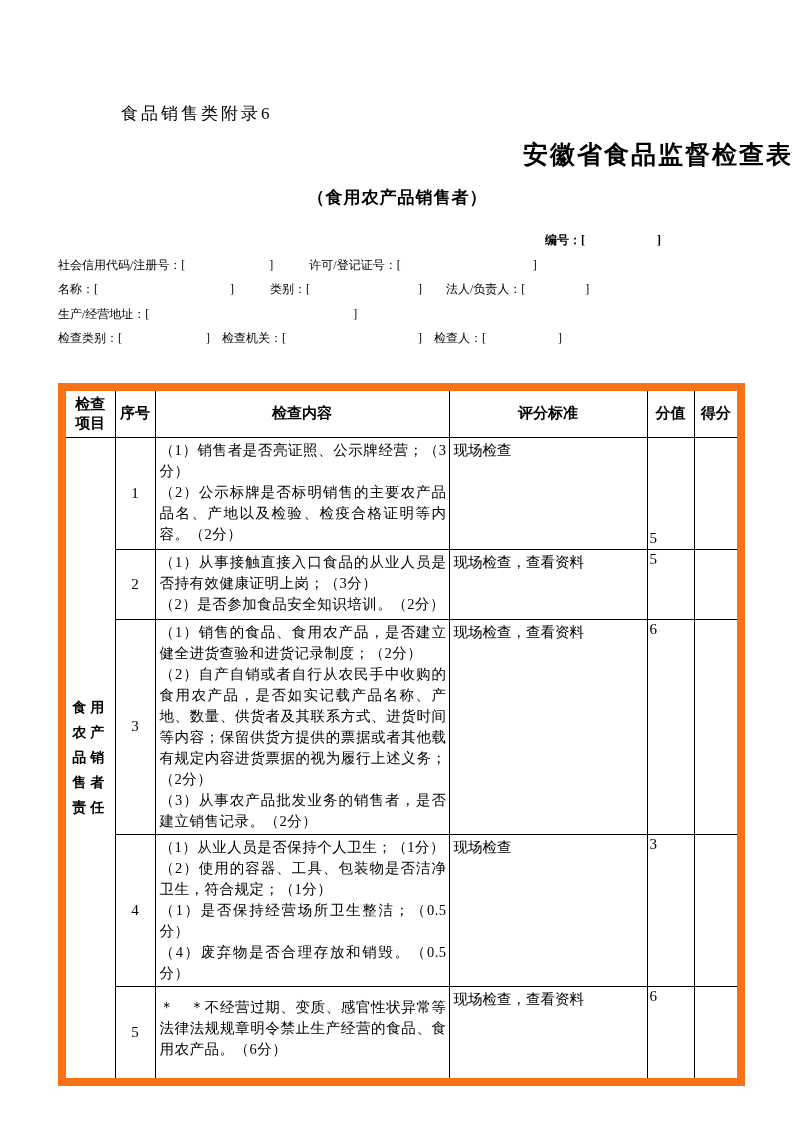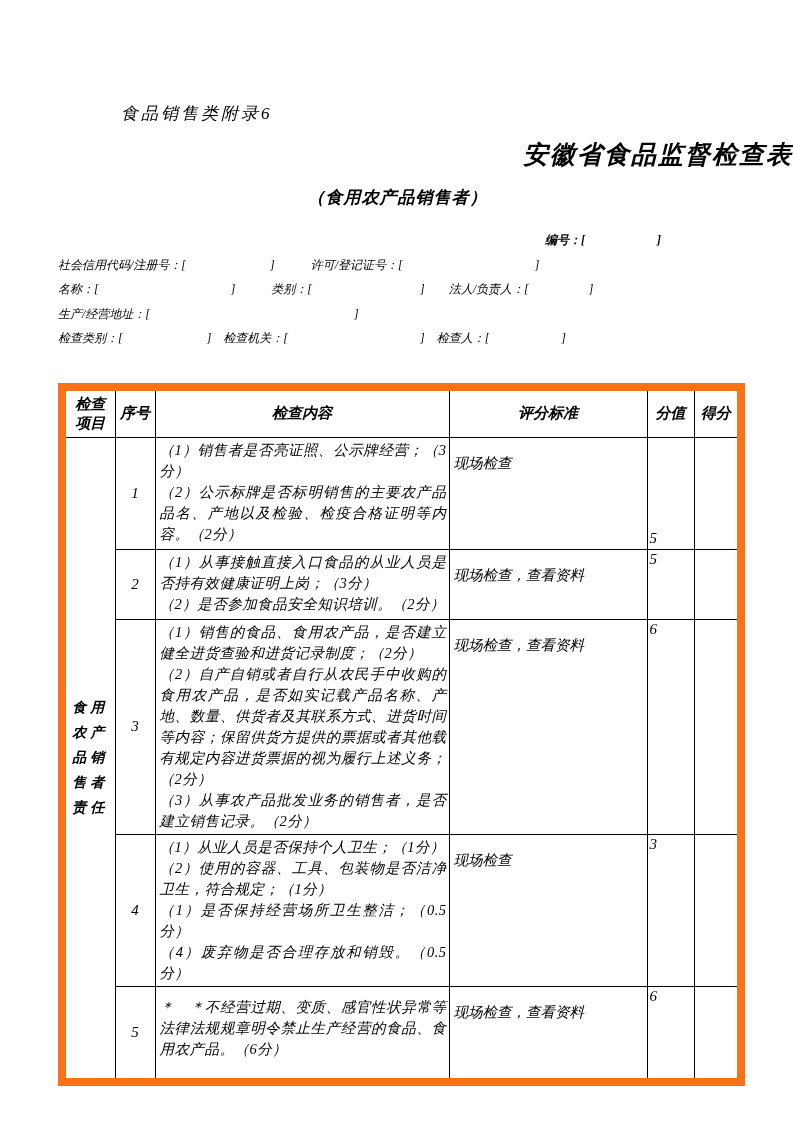--- a/index.html
+++ b/index.html
@@ -1,21 +1,21 @@
 <!DOCTYPE html>
 <html><head>
 <meta charset="utf-8">
 <style>
   html, body { margin: 0; padding: 0; background: #ffffff; }
   body {
     width: 793px; height: 1122px; position: relative;
     font-family: "Liberation Serif", "DejaVu Serif", serif;
     color: #000;
   }
-  .page { position: absolute; inset: 0; background: #fff; font-style: italic; }
+  .page { position: absolute; inset: 0; background: #fff; }
 
   .attachment {
     position: absolute; left: 121px; top: 102px;
     font-size: 17px; letter-spacing: 3px;
   }
   .title {
     position: absolute; top: 138px; left: 0; width: 100%;
     text-align: right; font-size: 25px; font-weight: bold; letter-spacing: 2px;
     font-family: "Liberation Sans", "DejaVu Sans", sans-serif;
   }
@@ -58,21 +58,21 @@
     font-weight: bold; font-size: 14px;
     letter-spacing: 4px; line-height: 25px;
   }
   td.seq { text-align: center; vertical-align: middle; font-size: 15px; }
   td.content {
     vertical-align: top; text-align: justify;
     padding: 2px 2px 2px 4px; line-height: 21px; letter-spacing: 0.5px;
   }
   td.content.center-v { vertical-align: middle; padding-bottom: 10px; }
   .item { margin: 0; }
-  td.standard { vertical-align: top; padding: 15px 2px 2px 4px; line-height: 21px; }
+  td.standard { vertical-align: top; padding: 2px 2px 2px 4px; line-height: 21px; }
   td.score { vertical-align: top; text-align: left; padding: 1px 1px 2px 2px; font-size: 15px; }
   td.score.bottom { vertical-align: bottom; }
   td.points { vertical-align: top; }
 </style>
 </head>
 <body>
 
 <div class="page">
 
   <div class="attachment">食品销售类附录6</div>

